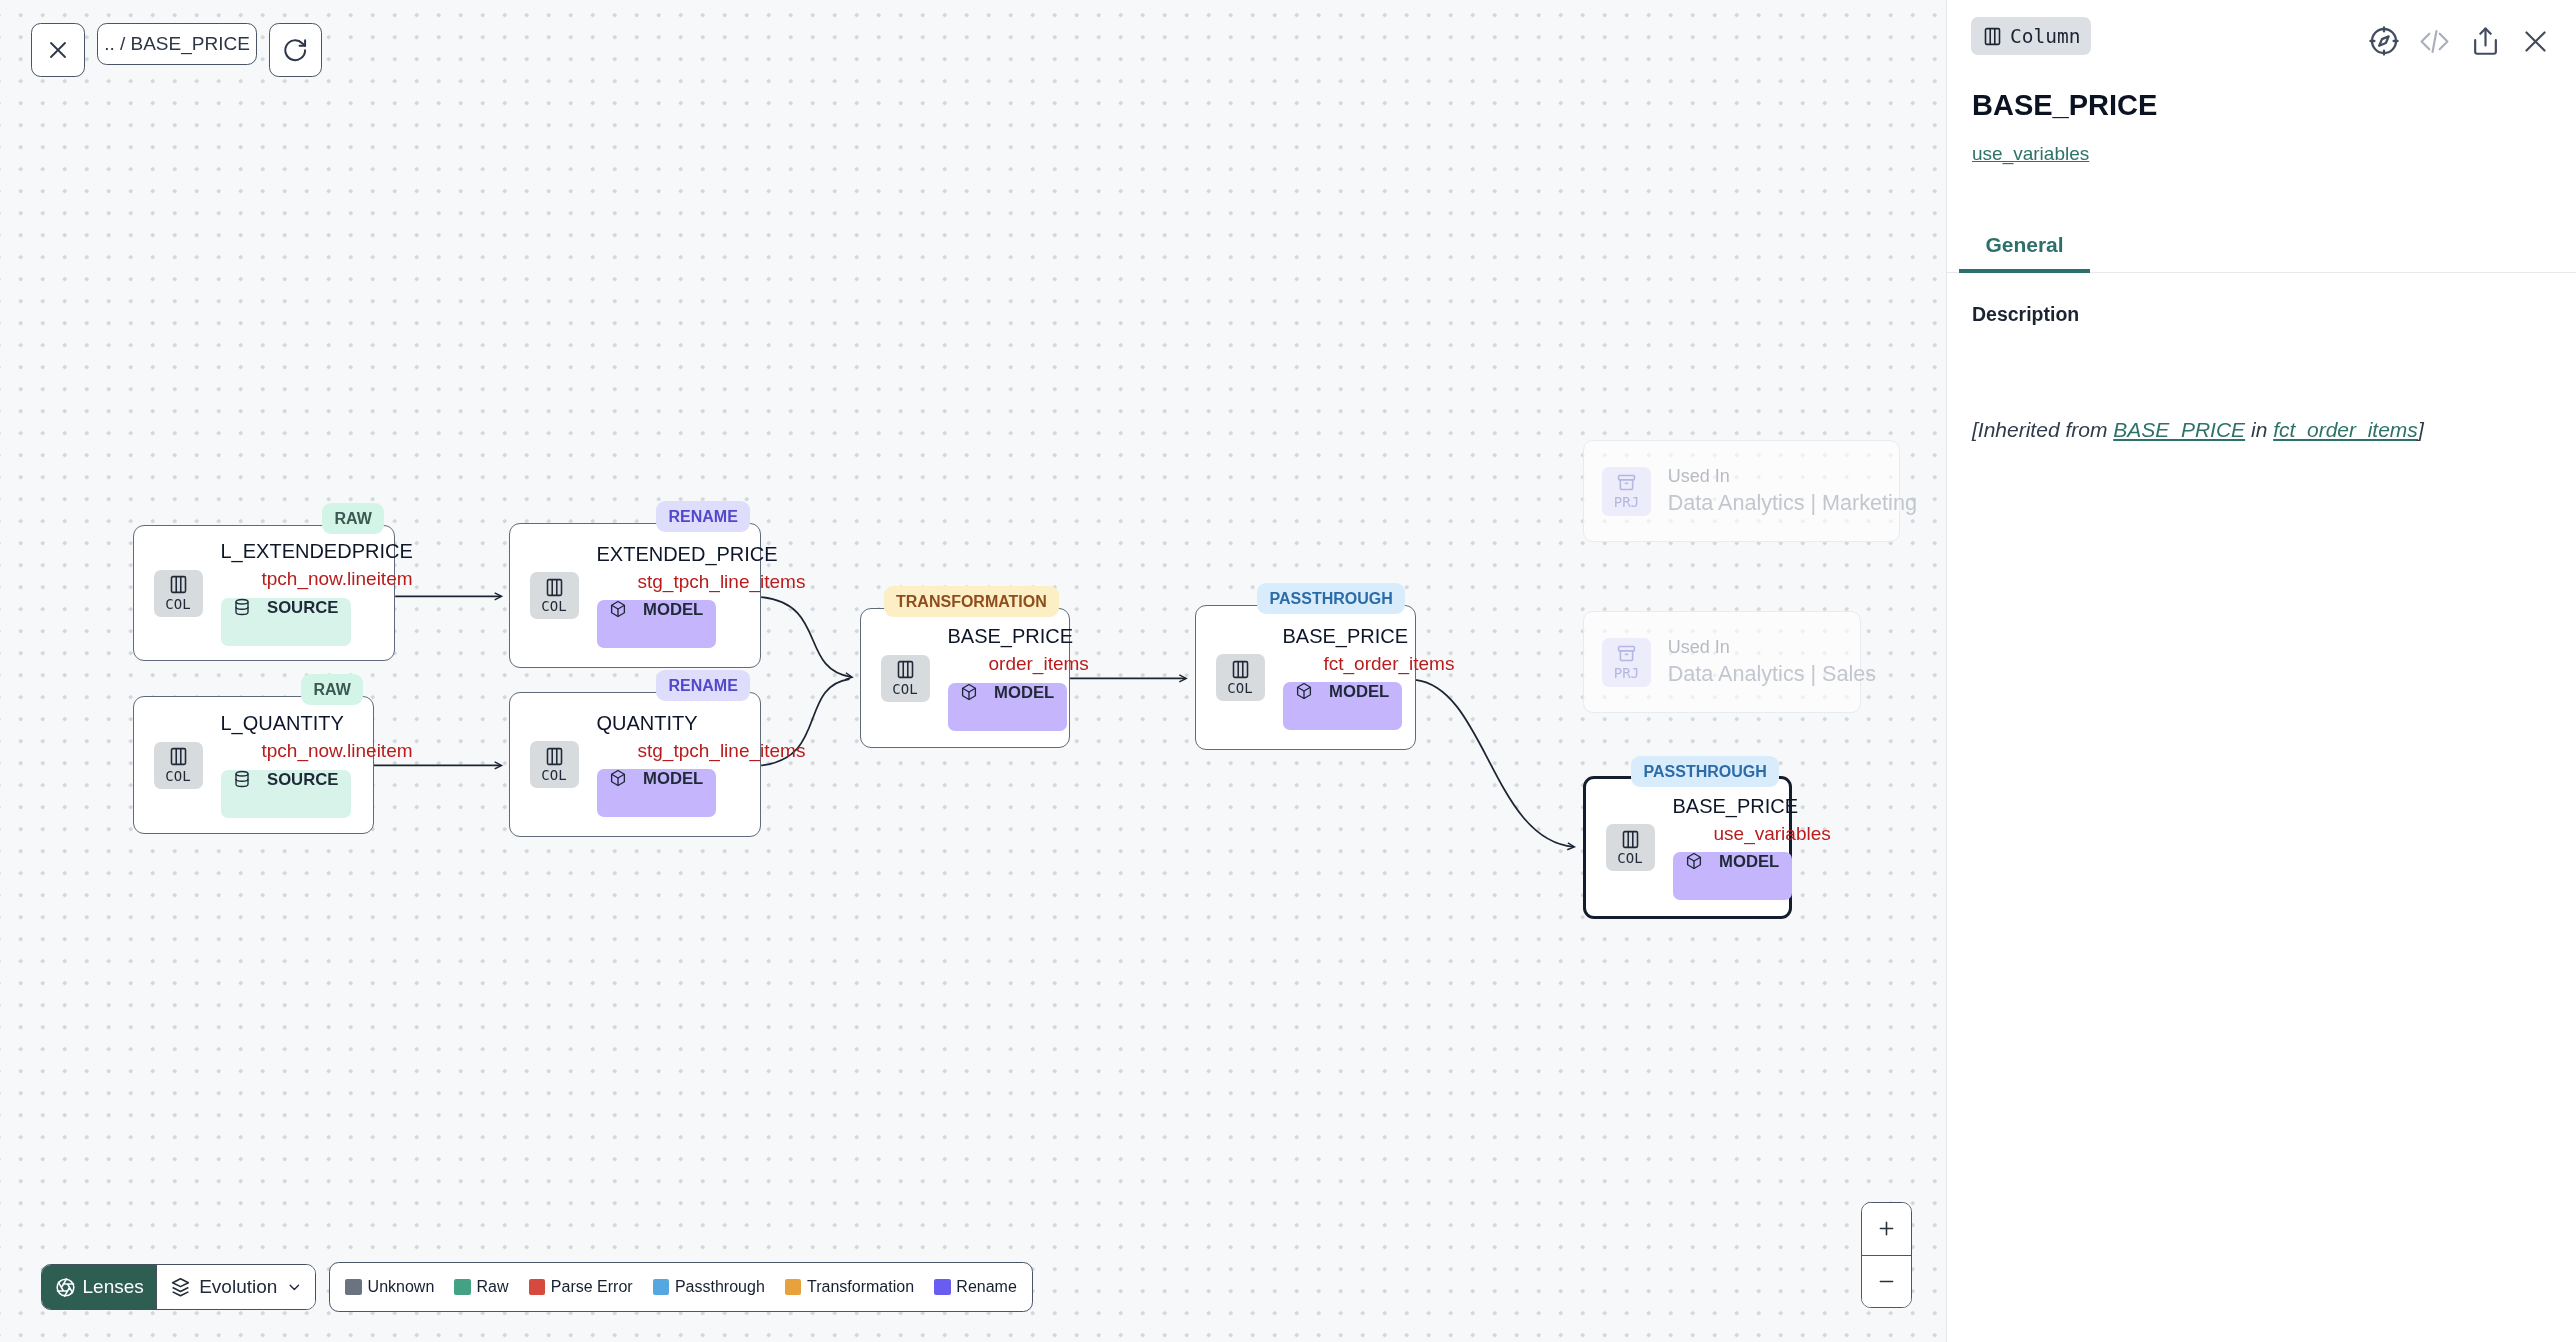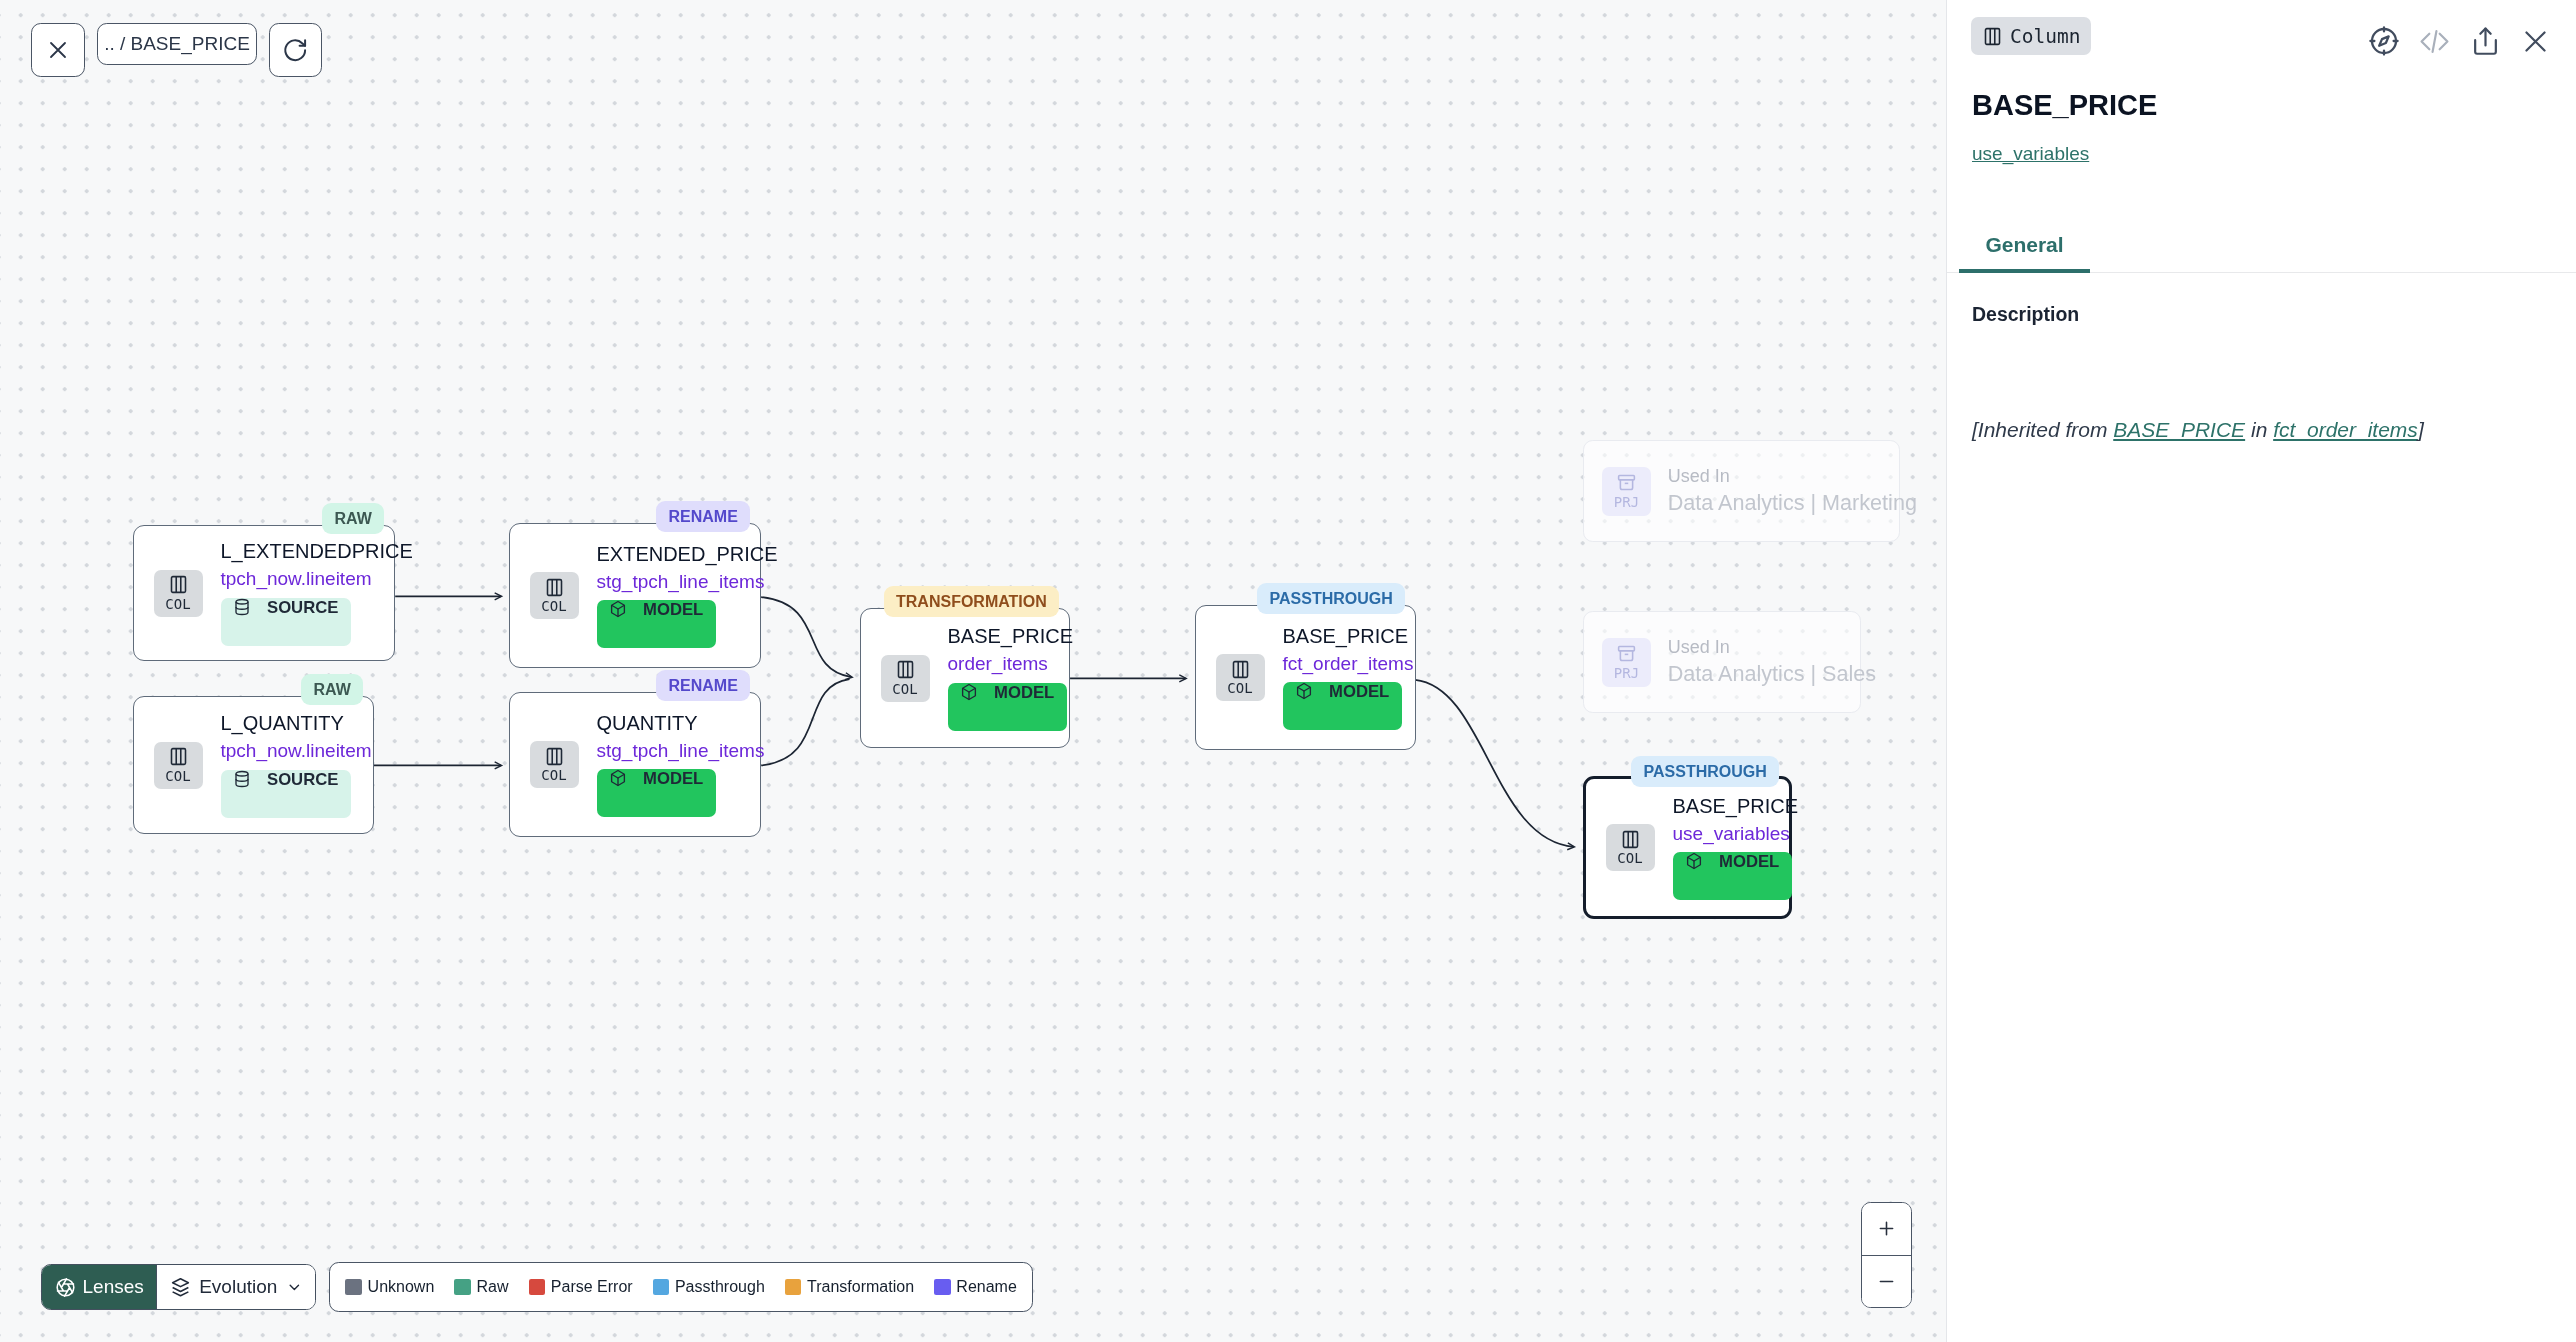--- a/index.html
+++ b/index.html
@@ -39,26 +39,26 @@
   .type-raw            { background:#d2f5e7; color:#3c5852; }
   .type-rename         { background:#dfddfc; color:#5348cb; }
   .type-transformation { background:#fceec5; color:#8f4d1c; }
   .type-passthrough    { background:#d9ecfb; color:#2b6ba7; }
 
   .col-chip { width:49px; height:47px; min-width:49px; background:#d8dbde; border-radius:7px;
     display:flex; flex-direction:column; align-items:center; justify-content:center;
     color:#1f2937; font-family:"DejaVu Sans Mono", monospace; font-size:14px; gap:0.7px; }
   .node-body { display:flex; flex-direction:column; justify-content:center; gap:4.9px; }
   .node-title { font-size:20px; font-weight:500; color:#0e1729; white-space:nowrap; }
-  .node-subtitle { font-size:19px; color:#6d28d9; white-space:nowrap; }
+  .node-subtitle { font-size:19px; color:#b91c1c; white-space:nowrap;margin-left:41px; }
   .kind-badge { height:48px; padding:0 12.5px; border-radius:7px; display:inline-flex;
     gap:16px; font-size:16.7px; font-weight:600; color:#1f2937;
     align-self:flex-start; margin-top:2.8px; }
   .kind-source { background:#d7f3ea; }
-  .kind-model  { background:#22c55e; }
+  .kind-model  { background:#c4b5fd; }
 
   
   .usedin { position:absolute; z-index:2; border:1.4px solid #e9ebf0; border-radius:9.7px;
     background:rgba(255,255,255,0.6); display:flex; align-items:center; gap:16.7px; padding:0 18px; }
   .u0 { left:1583px; top:440px; width:317px; height:102px; }
   .u1 { left:1583px; top:611px; width:278px; height:102px; }
   .prj-chip { width:49px; height:49px; min-width:49px; background:#ececfb; border-radius:7px;
     display:flex; flex-direction:column; align-items:center; justify-content:center;
     color:#b4b7e0; font-family:"DejaVu Sans Mono", monospace; font-size:14px; gap:0.7px; }
   .usedin-body { display:flex; flex-direction:column; gap:3.5px; }

